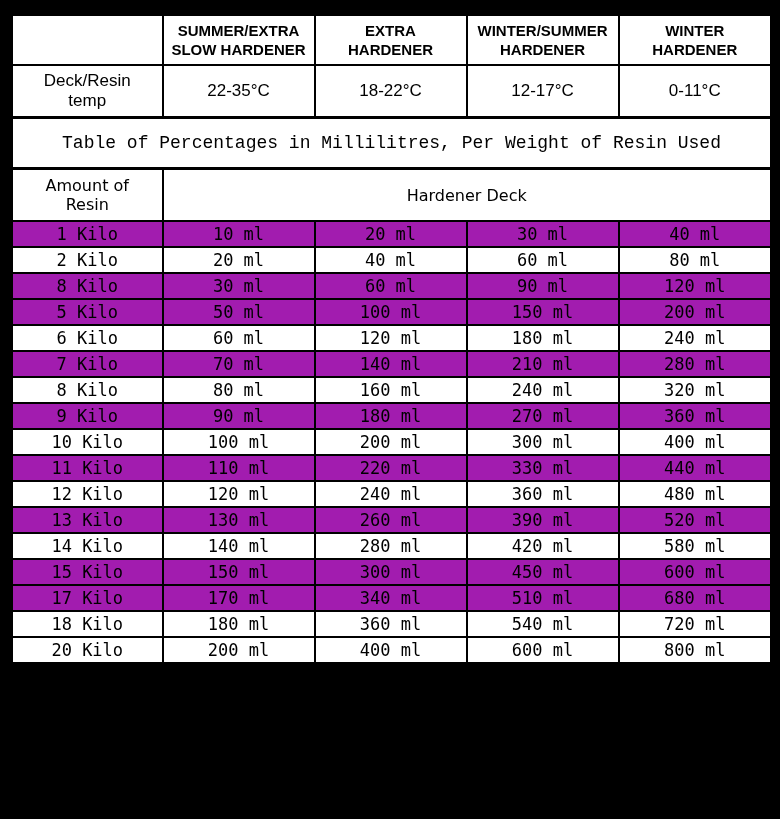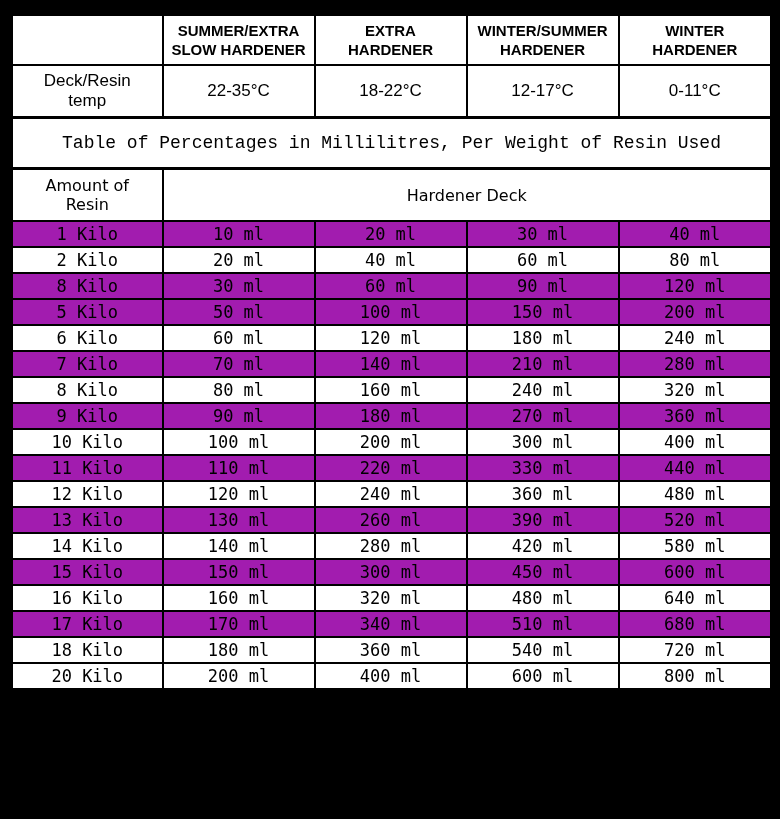--- a/index.html
+++ b/index.html
@@ -209,27 +209,20 @@
           <td>420 ml</td>
           <td>580 ml</td>
         </tr>
         <tr class="stripe">
           <td>15 Kilo</td>
           <td>150 ml</td>
           <td>300 ml</td>
           <td>450 ml</td>
           <td>600 ml</td>
         </tr>
-        <tr>
-          <td>16 Kilo</td>
-          <td>160 ml</td>
-          <td>320 ml</td>
-          <td>480 ml</td>
-          <td>640 ml</td>
-        </tr>
         <tr class="stripe">
           <td>17 Kilo</td>
           <td>170 ml</td>
           <td>340 ml</td>
           <td>510 ml</td>
           <td>680 ml</td>
         </tr>
         <tr>
           <td>18 Kilo</td>
           <td>180 ml</td>

